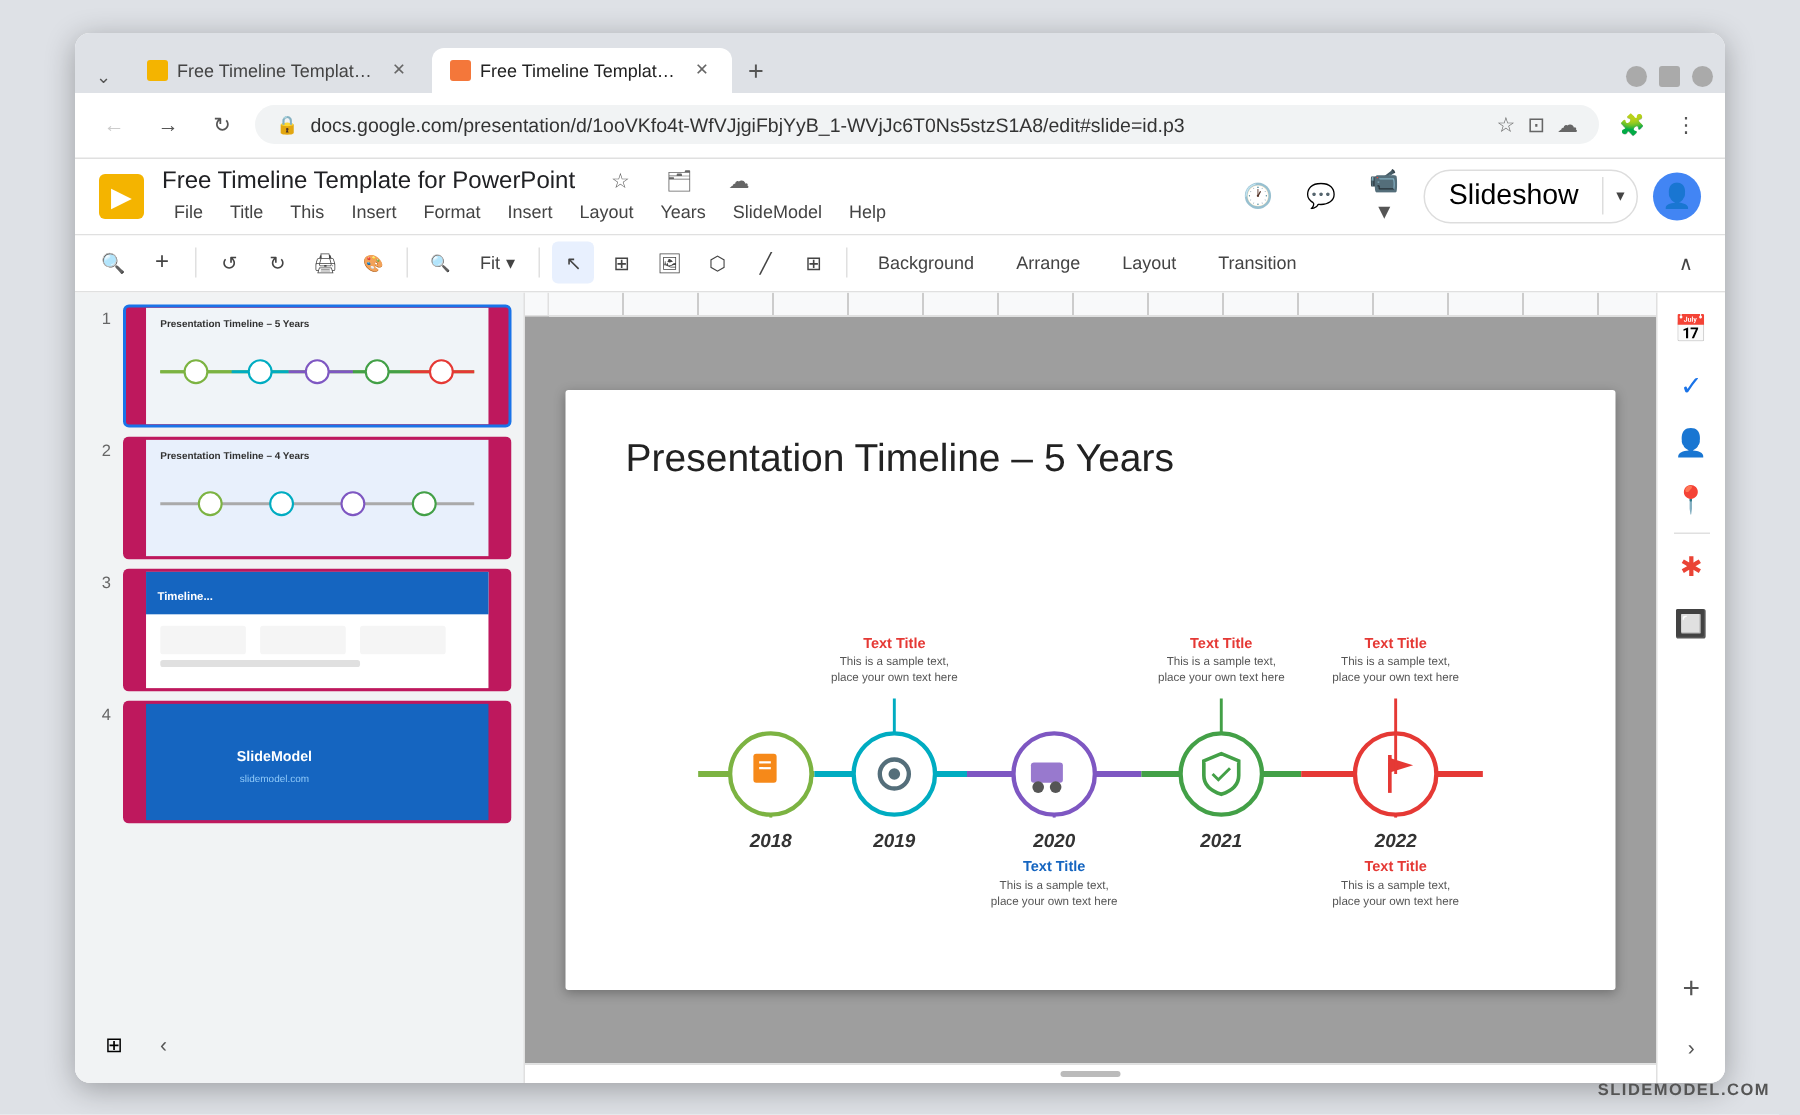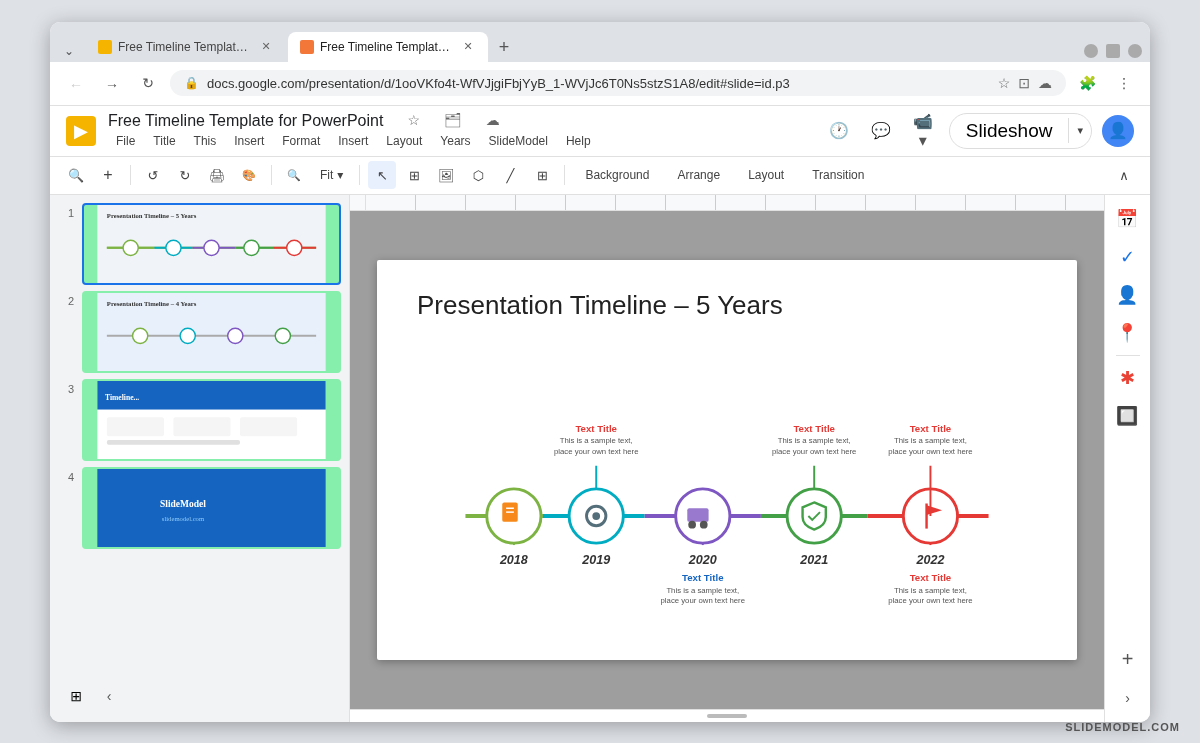--- a/index.html
+++ b/index.html
@@ -335,22 +335,21 @@
       text-align: right;
       padding-top: 4px;
     }
     .slide-thumb {
       flex: 1;
       height: 82px;
       border-radius: 4px;
       overflow: hidden;
       border: 2px solid transparent;
       position: relative;
-      background: #86efac;
-      font-family: Liberation Serif, serif;
+      background: #be185d;
     }
     .slide-thumb.active {
       border-color: #1a73e8;
     }
     
     .slide-main {
       flex: 1;
       display: flex;
       flex-direction: column;
       overflow: hidden;

